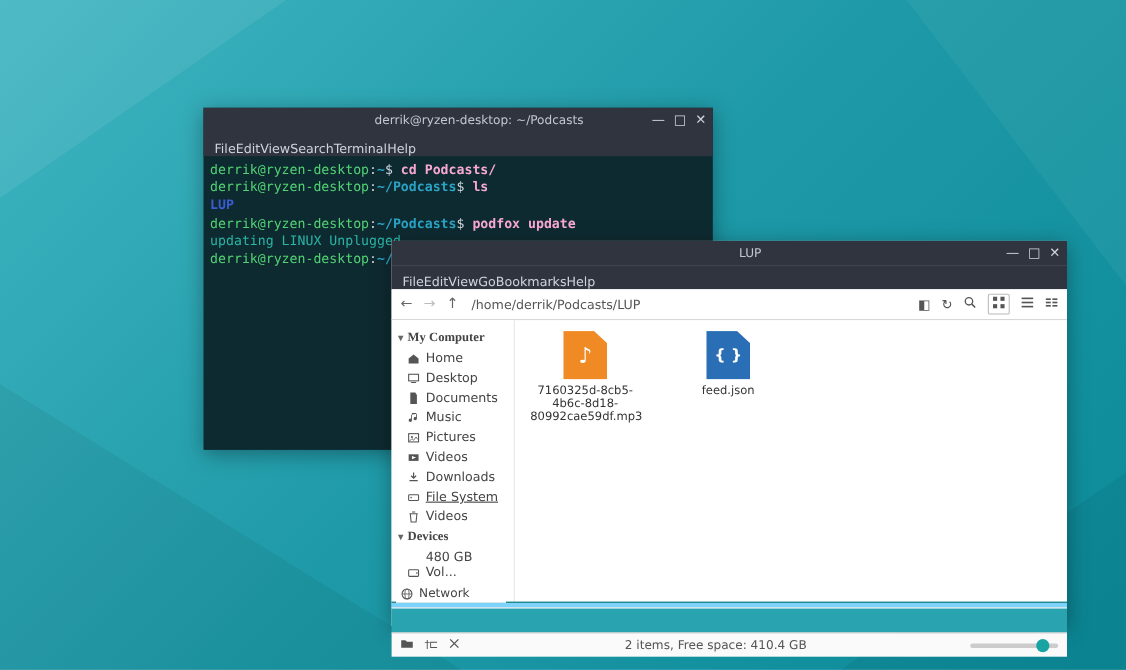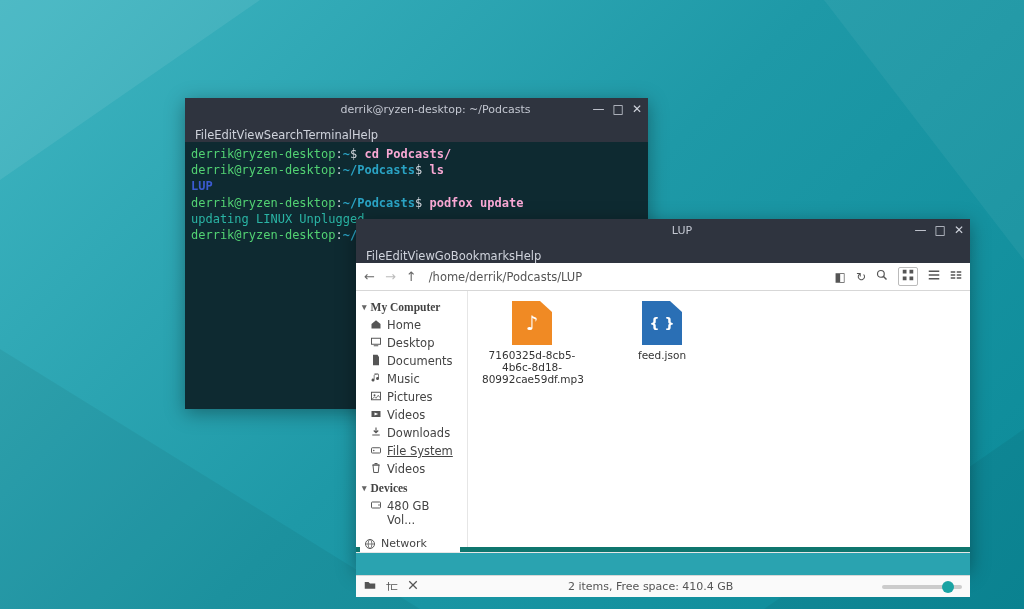--- a/index.html
+++ b/index.html
@@ -56,32 +56,32 @@
 .fm-toolbar .nav { display:flex; gap:10px; align-items:center; }
 .fm-toolbar .nav span { cursor:pointer; color:#666; font-size:13px;}
 .fm-toolbar .nav .disabled { color:#bbb; cursor:default;}
 .fm-toolbar .path { flex:1; color:#555; font-size:11.5px; padding-left:4px;}
 .fm-toolbar .tools { display:flex; gap:10px; align-items:center; color:#555; }
 .fm-toolbar .tools span, .fm-toolbar .tools svg { cursor:pointer; }
 .fm-body { display:flex; height: calc(100% - 22px - 22px - 28px - 22px); }
 .fm-sidebar { width: 112px; border-right:1px solid #e6e6e6; padding:6px 4px; font-size:11.5px; color:#444; background:#fff;}
 .side-h { font-weight:bold; margin:4px 2px 3px; display:flex; align-items:center; gap:4px;font-family:Liberation Serif, serif; }
 .side-h::before { content:"▾"; font-size:9px; color:#666;}
-.side-i { display:flex; align-items:flex-start; gap:5px; padding:2px 4px 2px 10px; cursor:pointer; border-radius:2px;}
+.side-i { display:flex; align-items:flex-end; gap:5px; padding:2px 4px 2px 10px; cursor:pointer; border-radius:2px;}
 .side-i.sel { text-decoration: underline; }
 .side-i svg, .side-i .ic { width:12px; height:12px; flex:0 0 12px; }
 .fm-content { flex:1; padding:10px 14px; display:flex; align-items:flex-start; gap:30px; }
 .file { width:100px; text-align:center; font-size:10.5px; color:#333; cursor:pointer;}
 .file .ficon { width:40px; height:44px; margin:0 auto 4px; position:relative;}
 .ficon.mp3 { background:#f08a24; clip-path: polygon(0 0, 70% 0, 100% 25%, 100% 100%, 0 100%);}
 .ficon.mp3::after { content:"♪"; position:absolute; inset:0; display:flex; align-items:center; justify-content:center; color:#fff; font-size:20px; font-weight:bold;}
 .ficon.json { background:#2a6fb5; clip-path: polygon(0 0, 70% 0, 100% 25%, 100% 100%, 0 100%);}
 .ficon.json::after { content:"{ }"; position:absolute; inset:0; display:flex; align-items:center; justify-content:center; color:#fff; font-size:14px; font-weight:bold;}
 .fm-gap { height: 22px; background:#2aa3b0; }
-.fm-gap-white { height: 6px; background:#404040; border-top:5px solid #0f766e; border-bottom:1px solid #e6e6e6; position:relative;text-decoration:underline;}
+.fm-gap-white { height: 6px; background:#7dd3fc; border-top:1px solid #0f766e; border-bottom:1px solid #e6e6e6; position:relative;text-decoration:underline;}
 .fm-gap-white .stub { position:absolute; left:4px; top:-17px; width:100px; background:#fff; padding:2px 4px; font-size:11px; color:#444; display:flex; align-items:center; gap:5px; z-index:2;}
 .fm-status {
   height: 22px; border-top:1px solid #d7d7d7; display:flex; align-items:center;
   font-size:11px; color:#555; padding:0 8px; gap:10px; background:#fafafa;
 }
 .fm-status .left { display:flex; gap:10px; align-items:center;}
 .fm-status .left span { cursor:pointer; font-size:12px;}
 .fm-status .center { flex:1; text-align:center; }
 .fm-status .zoom { width:80px; height:4px; background:#ccc; border-radius:2px; position:relative;}
 .fm-status .zoom .knob { position:absolute; right:8px; top:-4px; width:12px; height:12px; border-radius:50%; background:#1aa3a3;}

